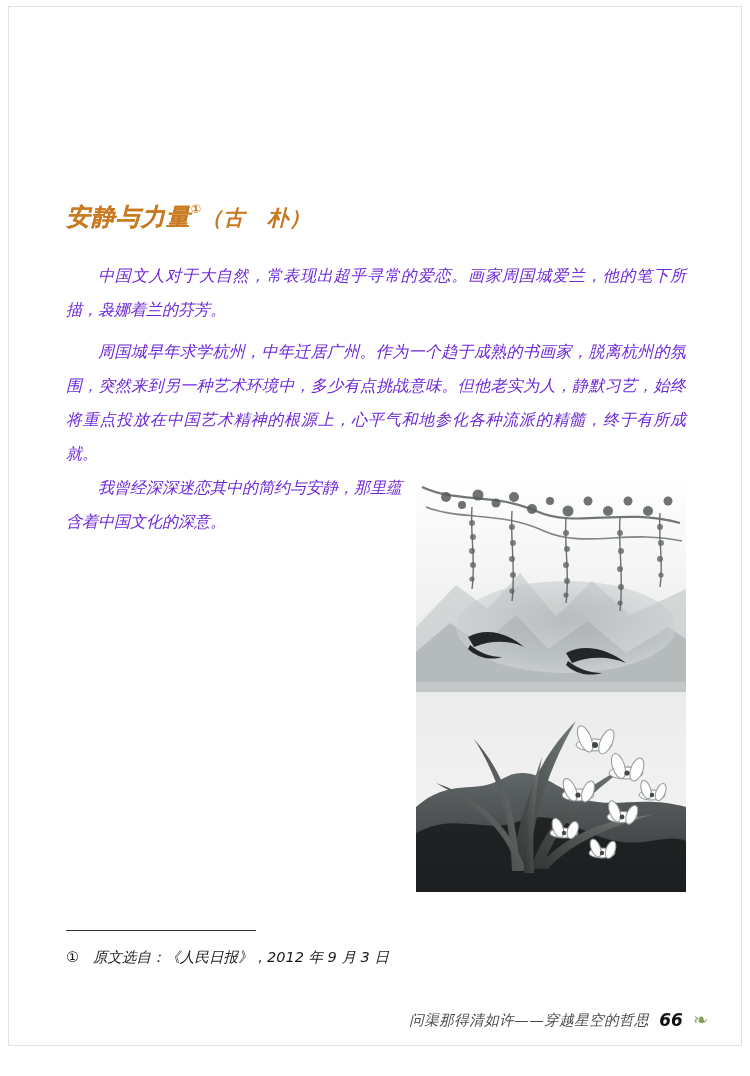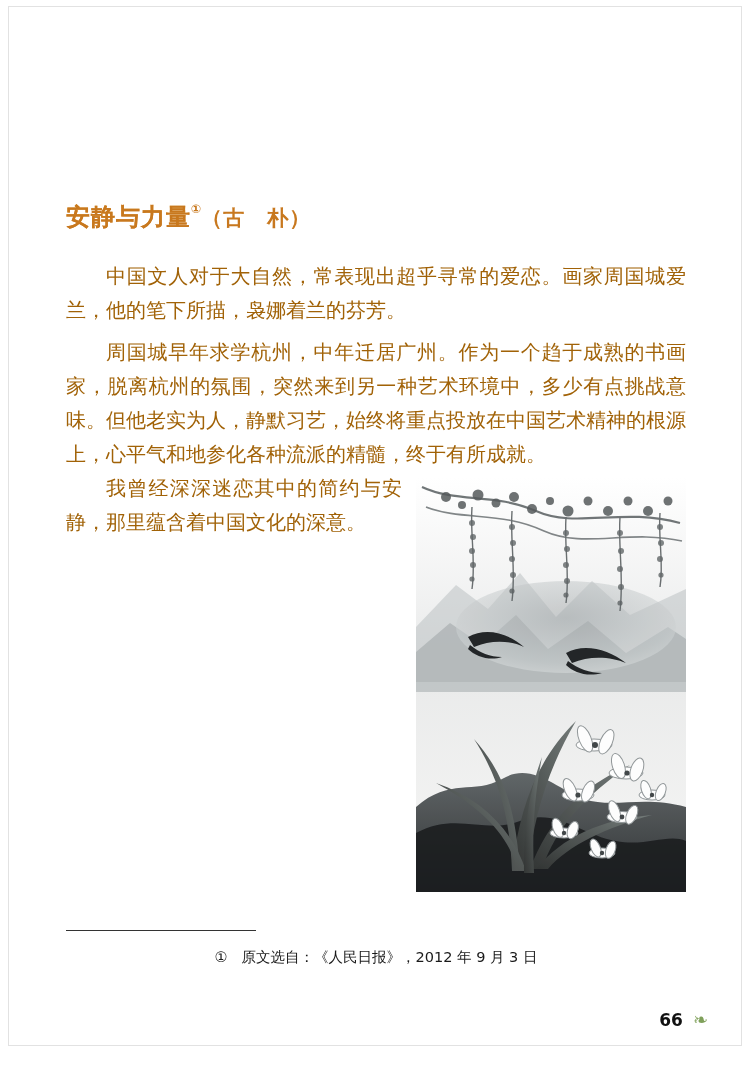--- a/index.html
+++ b/index.html
@@ -9,20 +9,21 @@
   }
   body {
     font-family: "DejaVu Sans", "Liberation Sans", sans-serif;
   }
   #page {
     position: relative;
     width: 750px;
     height: 1052px;
     background: #ffffff;
     overflow: hidden;
+    font-style: italic;
   }
   
   #page-frame {
     position: absolute;
     left: 8px;
     top: 6px;
     right: 8px;
     bottom: 6px;
     border: 1px solid #e2e2e2;
     pointer-events: none;
@@ -55,23 +56,23 @@
   }
   .title-sub {
     font-family: "DejaVu Sans", "Liberation Sans", sans-serif;
     font-weight: bold;
     font-size: 21px;
     color: #c8781e;
     letter-spacing: 1px;
   }
   .body-text {
     font-family: "DejaVu Sans", "Liberation Sans", sans-serif;
-    font-size: 20px;
+    font-size: 16px;
     line-height: 34px;
-    color: #a16207;
+    color: #6d28d9;
     text-align: justify;
     text-justify: inter-ideograph;
     margin: 0;
   }
   .body-text + .body-text {
     margin-top: 8px;
   }
   .indent {
     text-indent: 2em;
   }
@@ -100,21 +101,20 @@
   }
   .footnote {
     position: absolute;
     left: 66px;
     top: 945px;
     width: 620px;
     font-family: "DejaVu Sans", "Liberation Sans", sans-serif;
     font-size: 14.5px;
     line-height: 24px;
     color: #1a1a1a;
-    text-align: center;
   }
   .footnote .marker {
     margin-right: 14px;
   }
   .footer {
     position: absolute;
     right: 42px;
     bottom: 22px;
     display: flex;
     align-items: center;
@@ -312,17 +312,18 @@
 
   </div>
 
   <div class="footnote-rule"></div>
 
   <div class="footnote">
     <span class="marker">①</span><span>原文选自：《人民日报》，2012 年 9 月 3 日</span>
   </div>
 
   <div class="footer">
+    <span class="footer-title">问渠那得清如许——穿越星空的哲思</span>
     <span class="footer-page">66</span>
     <span class="footer-orn">❧</span>
   </div>
 
 </div>
 
 </body></html>

